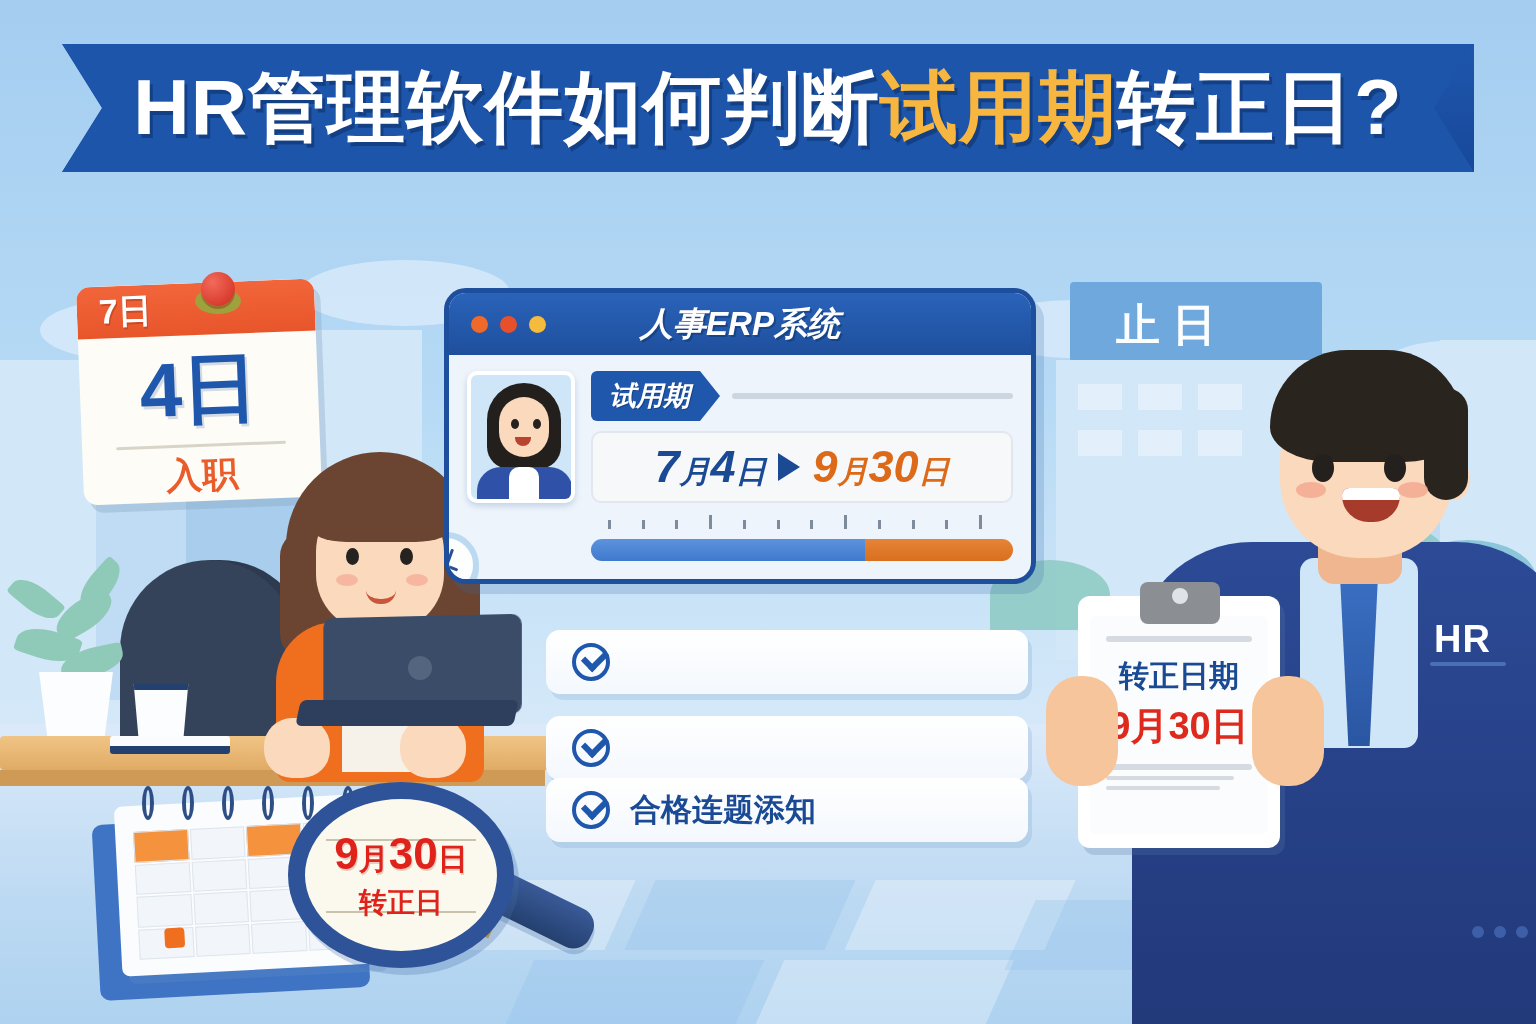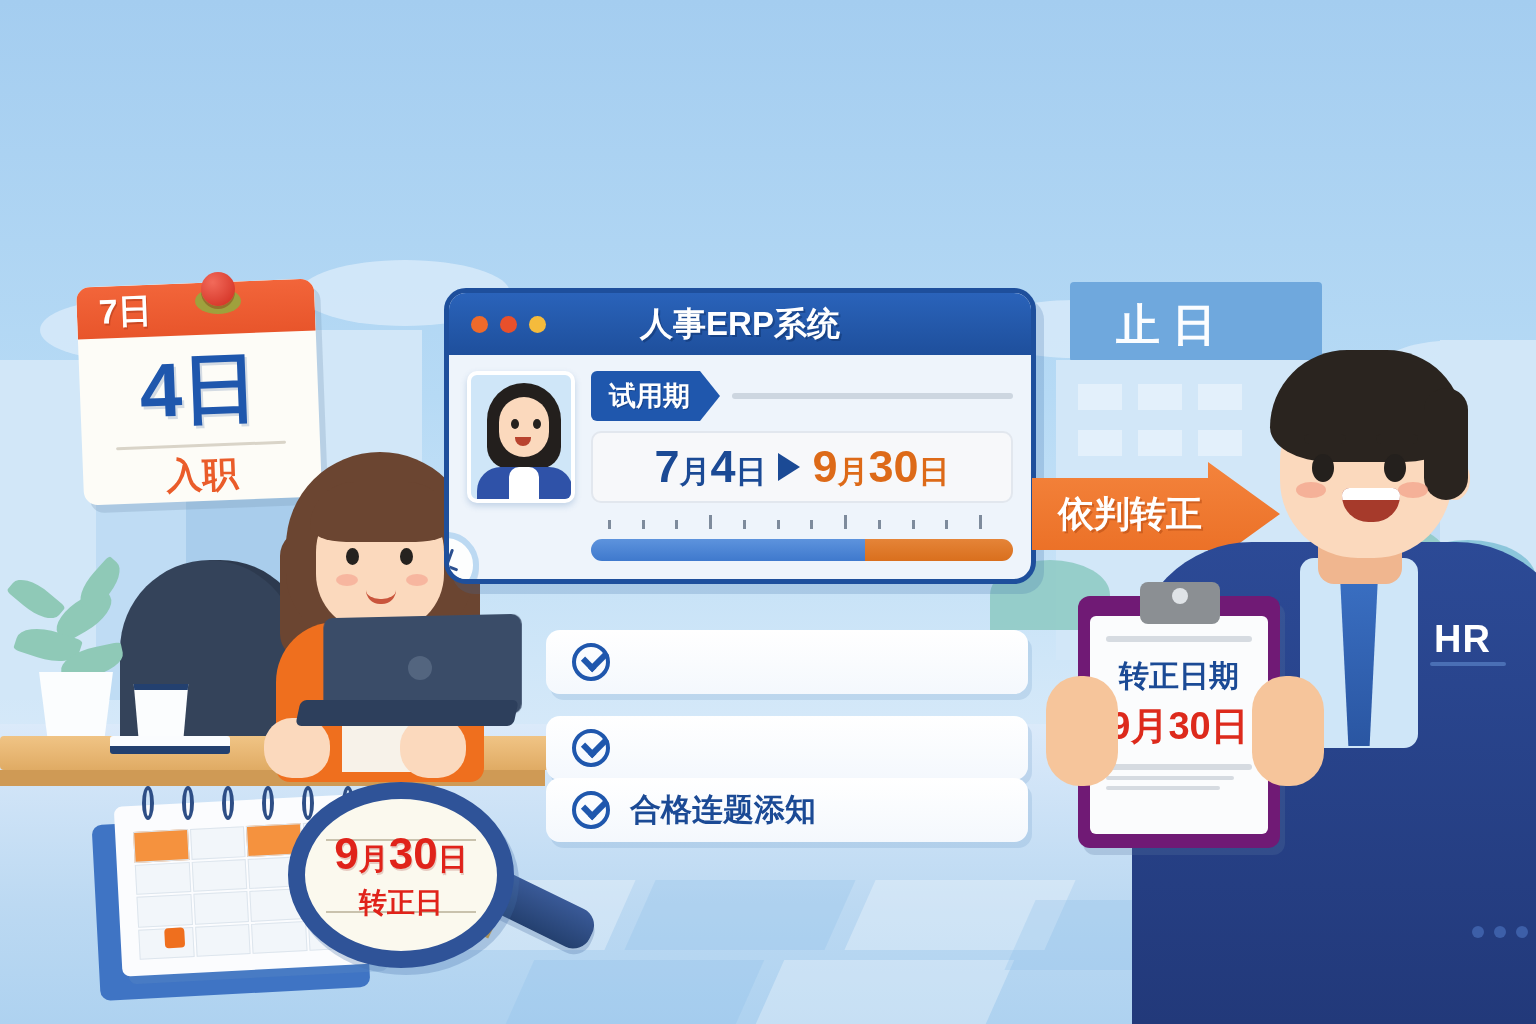--- a/index.html
+++ b/index.html
@@ -131,20 +131,21 @@
     background:#3a4c68; border-radius:10px; transform:perspective(300px) rotateY(-8deg); }
   .laptop-dot { position:absolute; left:408px; top:656px; width:24px; height:24px; background:#53657f; border-radius:50%; }
 
   
   .erp {
     position:absolute; left:444px; top:288px; width:592px; height:296px;
     background:#eef4fb; border-radius:22px;
     border:5px solid #1e4f9c;
     box-shadow:8px 10px 0 rgba(60,110,170,.22);
     overflow:hidden;
+    font-style:italic;
   }
   .erp-bar {
     height:62px; background:linear-gradient(180deg,#2a63ba 0%,#1e4f9c 100%);
     display:flex; align-items:center; position:relative;
   }
   .dots { display:flex; gap:12px; margin-left:22px; }
   .dot { width:17px; height:17px; border-radius:50%; }
   .erp-title {
     position:absolute; left:0; right:0; text-align:center;
     font-size:33px; font-weight:bold; color:#fff; text-shadow:2px 2px 0 rgba(10,40,90,.4);
@@ -237,21 +238,21 @@
   .m-teeth { position:absolute; left:0; top:0; width:58px; height:12px; background:#fff; }
   .m-cheek { position:absolute; width:30px; height:16px; background:#f4a68f; border-radius:50%; opacity:.8; }
   .m-badge { position:absolute; left:262px; top:288px; font-size:38px; font-weight:bold; color:#fff; letter-spacing:1px; }
   .m-badge-line { position:absolute; left:258px; top:332px; width:76px; height:4px; background:#4a6fb5; border-radius:2px; }
   .m-dots { position:absolute; left:300px; top:596px; display:flex; gap:10px; }
   .m-dots i { width:12px; height:12px; border-radius:50%; background:#3d5fa8; display:block; }
 
   
   .clip {
     position:absolute; left:1078px; top:596px; width:202px; height:252px;
-    background:#701a75; border-radius:12px; box-shadow:5px 7px 0 rgba(90,120,160,.25);
+    background:#ffffff; border-radius:12px; box-shadow:5px 7px 0 rgba(90,120,160,.25);
   }
   .clip-paper { position:absolute; left:12px; top:20px; width:178px; height:218px; background:#fbfcfd; border-radius:6px; padding:14px 16px; }
   .clip-top { position:absolute; left:62px; top:-14px; width:80px; height:42px; background:#8b8f93; border-radius:8px; }
   .clip-hole { position:absolute; left:94px; top:-8px; width:16px; height:16px; background:#dfe3e7; border-radius:50%; }
   .cl-line { height:6px; background:#d6dbe1; border-radius:3px; margin:6px 0; }
   .cl-blue { font-size:30px; font-weight:bold; color:#1b4a95; text-align:center; margin:14px 0 4px; }
   .cl-red { font-size:38px; font-weight:bold; color:#dd2a1c; text-align:center; margin-bottom:12px; }
   .hand-l { position:absolute; left:1046px; top:676px; width:72px; height:110px; background:#f6c59b; border-radius:34px; }
   .hand-r { position:absolute; left:1252px; top:676px; width:72px; height:110px; background:#f6c59b; border-radius:34px; }
 
@@ -322,20 +323,26 @@
   <div class="bush" style="left:990px;top:560px;width:120px;height:70px;"></div>
 
   <div class="floor"></div>
   <div class="tile" style="left:420px;top:880px;width:200px;height:70px;"></div>
   <div class="tile d" style="left:640px;top:880px;width:200px;height:70px;"></div>
   <div class="tile" style="left:860px;top:880px;width:200px;height:70px;"></div>
   <div class="tile d" style="left:520px;top:960px;width:230px;height:64px;"></div>
   <div class="tile" style="left:770px;top:960px;width:230px;height:64px;"></div>
   <div class="tile d" style="left:1020px;top:900px;width:210px;height:70px;"></div>
 
+  <div class="title-banner">
+    <div class="inner"></div>
+    <div class="title-text">
+      <span>HR管理软件如何判断</span><span class="hl">试用期</span><span>转正日?</span>
+    </div>
+  </div>
 
 
   <div class="calsheet">
     <div class="top">
       <span>7日</span>
     </div>
     <div class="big">4日</div>
     <div class="rule"></div>
     <div class="job">入职</div>
   </div>
@@ -441,23 +448,20 @@
     <div class="check-icon"></div>
   </div>
   <div class="check-item" style="top:716px;">
     <div class="check-icon"></div>
   </div>
   <div class="check-item" style="top:778px;">
     <div class="check-icon"></div>
     <div class="check-label">合格连题添知</div>
   </div>
 
-  <div class="arrow">
-    <span>依判转正</span>
-  </div>
 
   <div class="man">
     <div class="m-suit"></div>
     <div class="m-shirt"></div>
     <div class="m-tie"></div>
     <div class="m-neck"></div>
     <div class="m-head"></div>
     <div class="m-ear"></div>
     <div class="m-hair"></div>
     <div class="m-hair2"></div>

